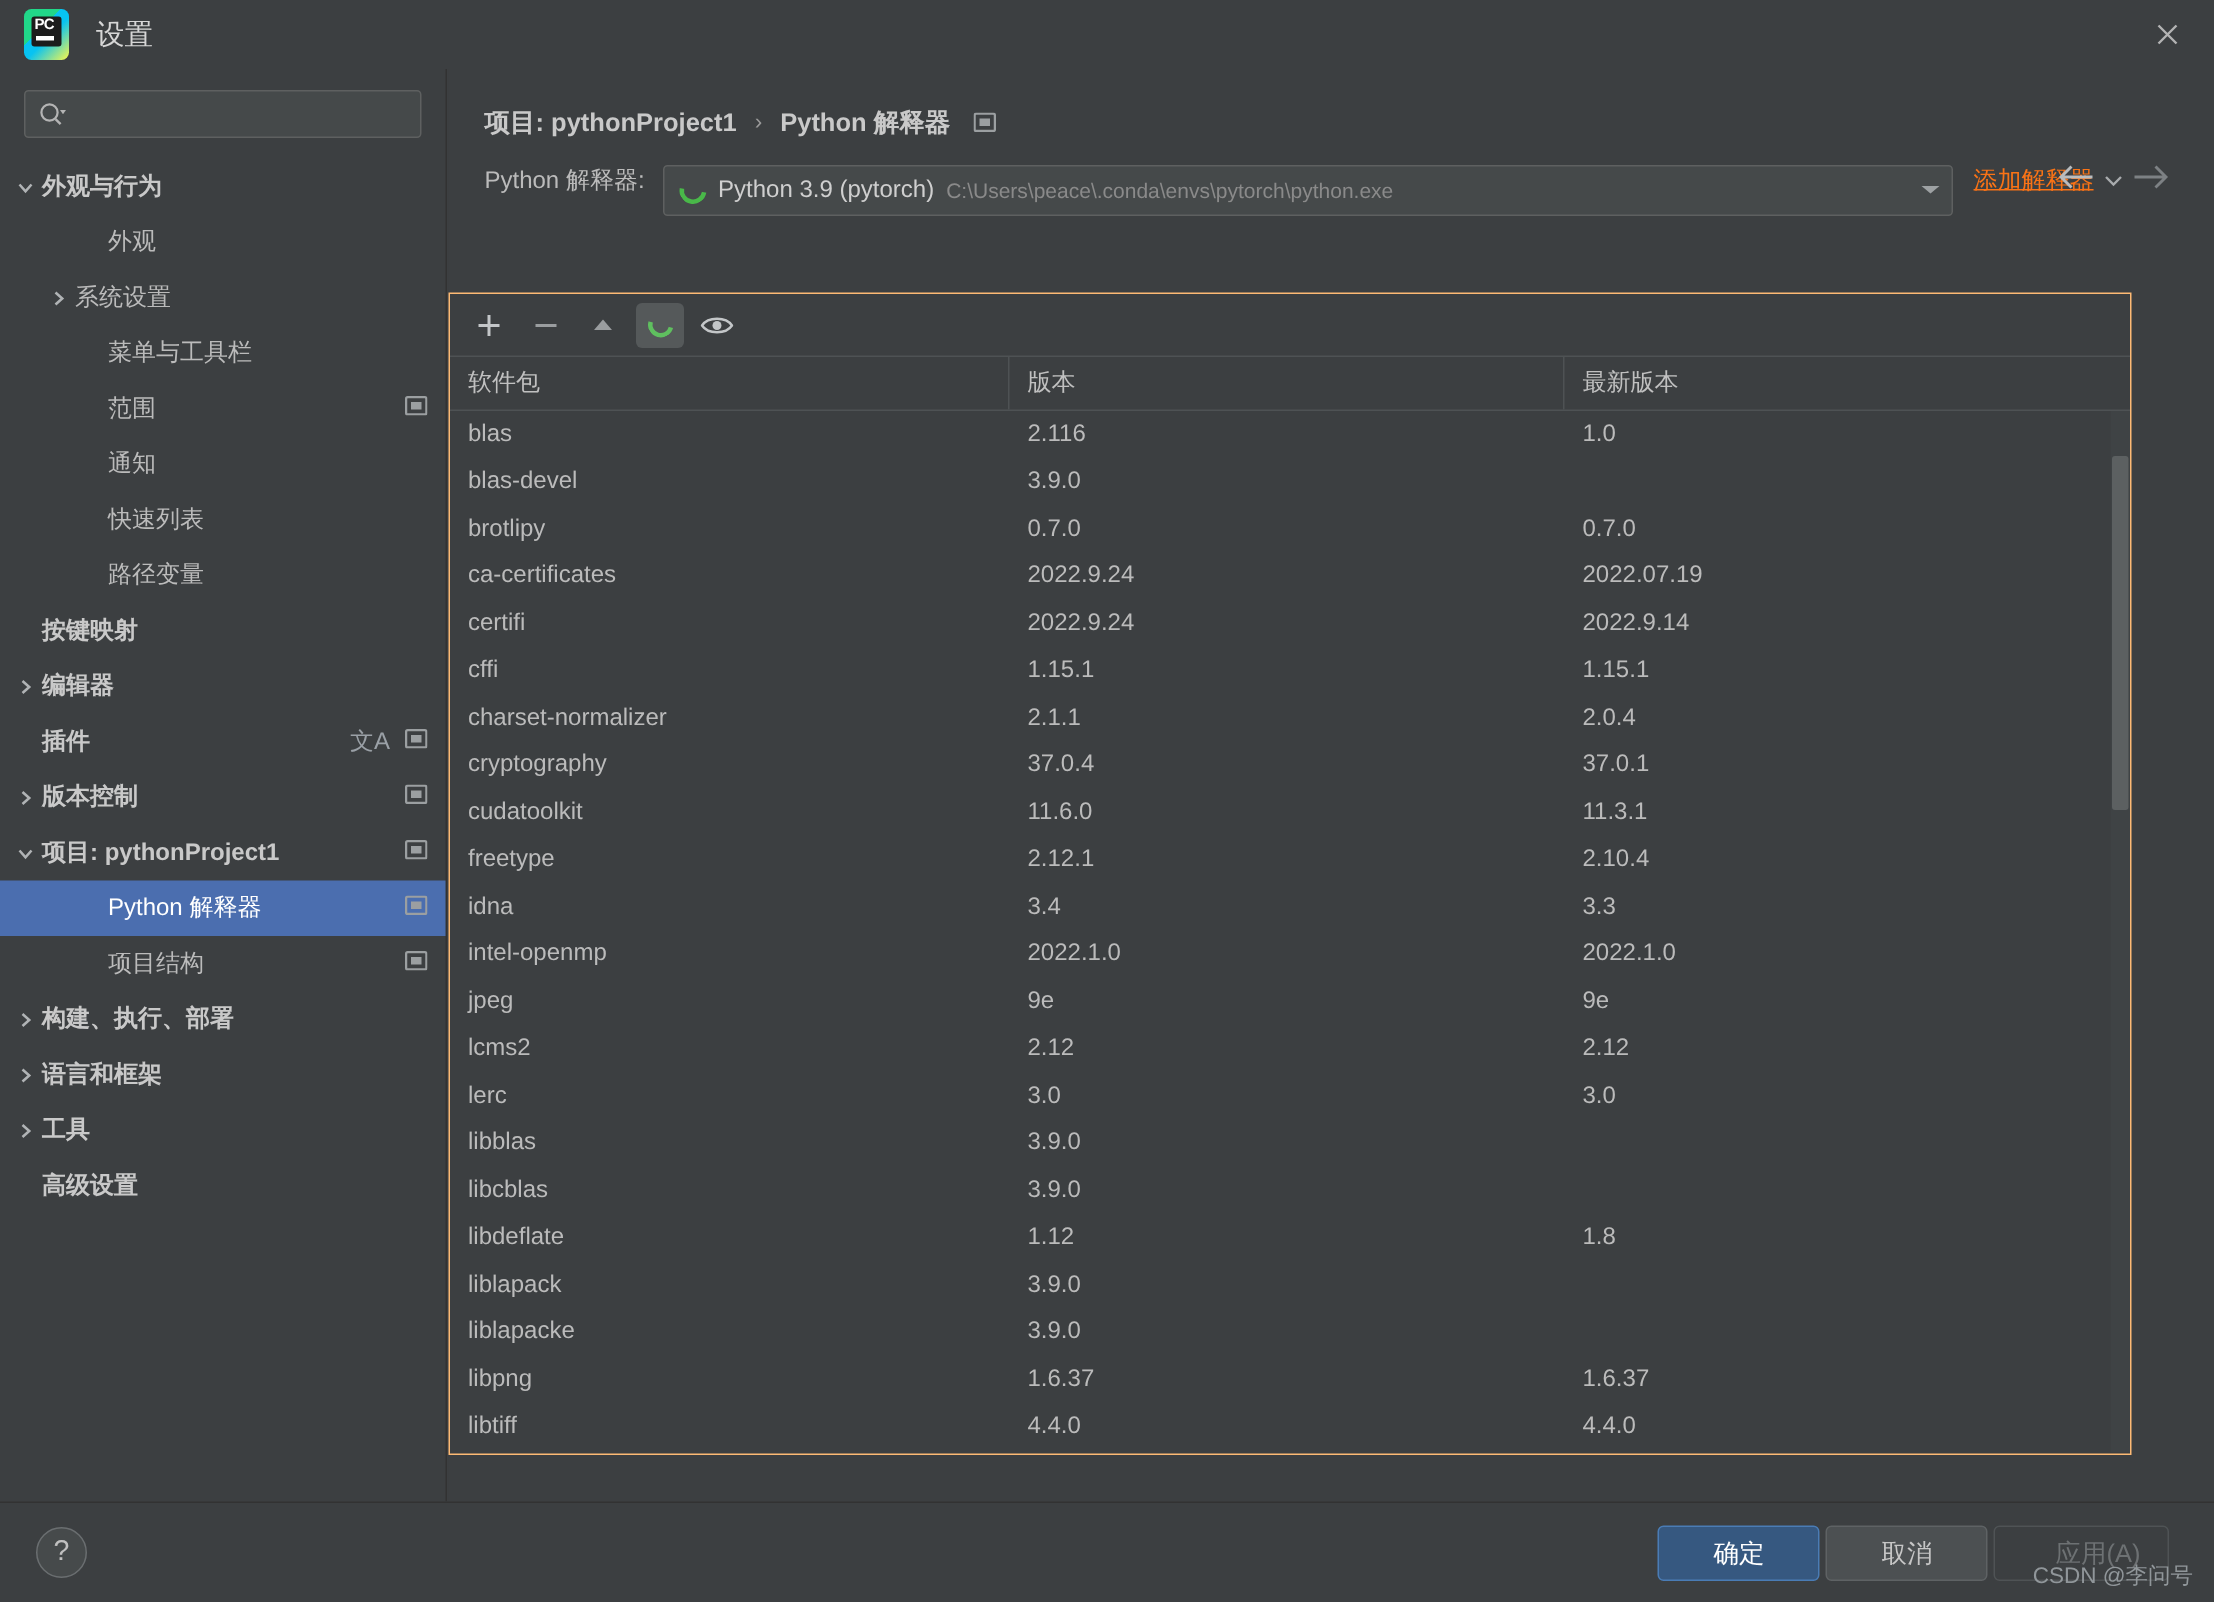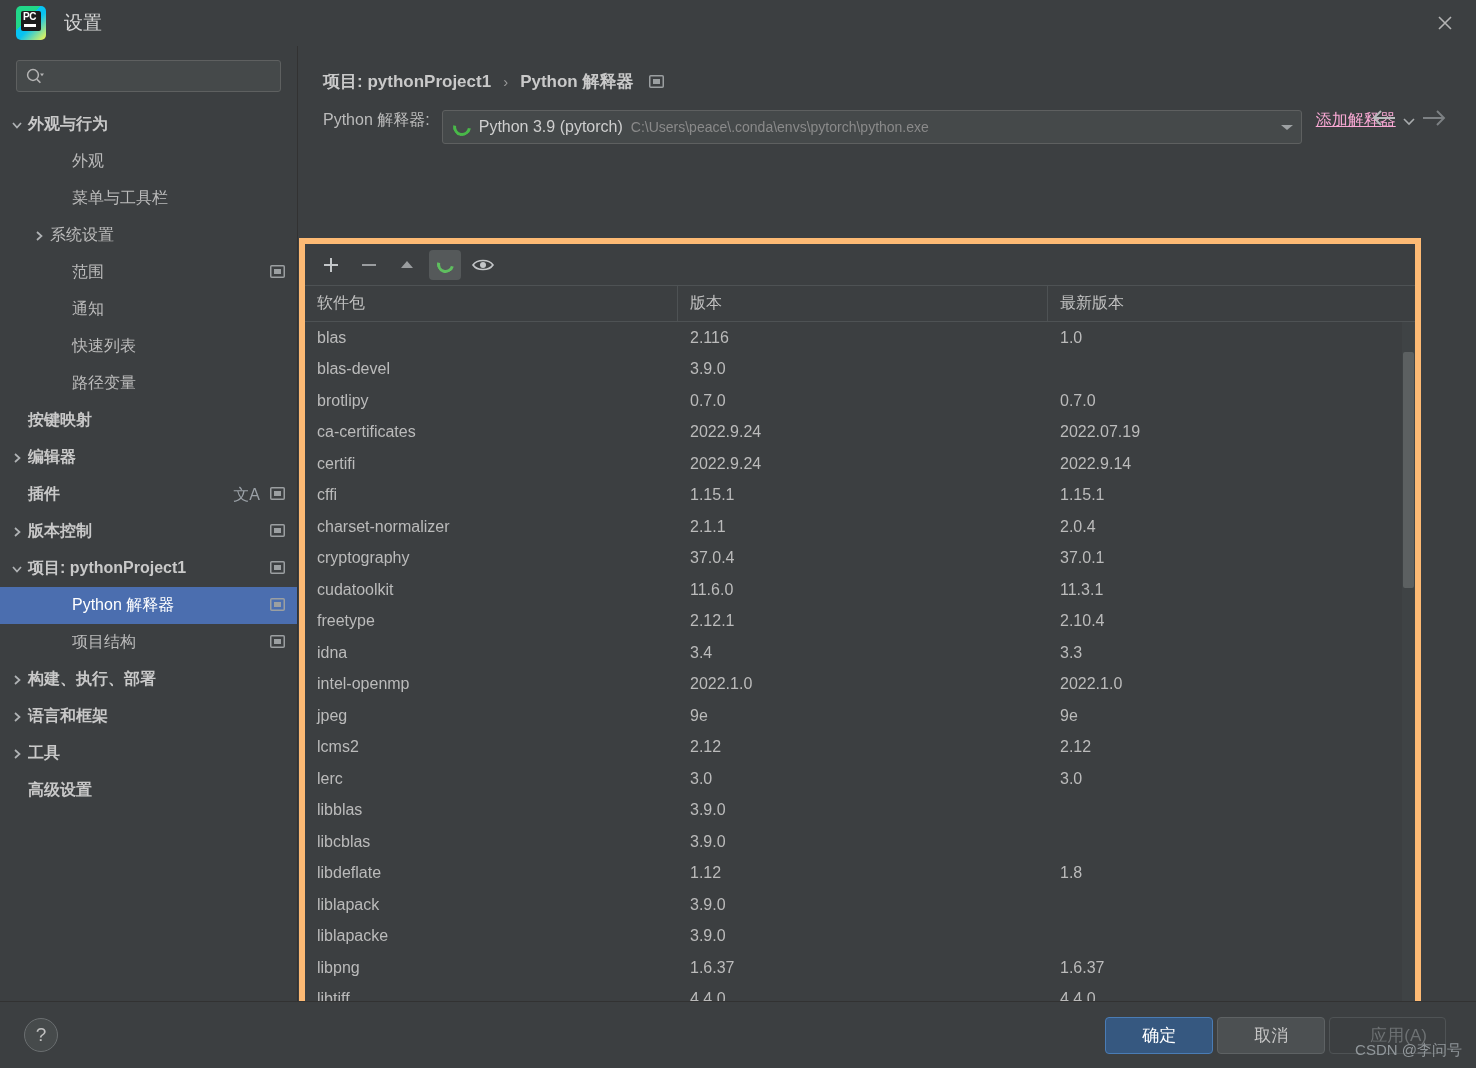--- a/index.html
+++ b/index.html
@@ -117,28 +117,28 @@
     border: 3px solid #49b849; border-right-color: transparent; border-top-color: transparent;
     transform: rotate(-35deg); flex: 0 0 18px; margin-right: 8px;
   }
   .combo .name { font-size: 16px; color: #cfcfcf; white-space: nowrap; }
   .combo .path { font-size: 14px; color: #8a8a8a; margin-left: 8px; white-space: nowrap; overflow: hidden; }
   .combo .caret { margin-left: auto; padding-left: 10px; }
   .add-interp {
     display: flex; align-items: center; margin-left: 14px; cursor: pointer;
   }
   .add-interp .txt {
-    font-size: 16px; color: #f9a8d4; text-decoration: underline;
+    font-size: 16px; color: #f97316; text-decoration: underline;
   }
   .add-interp .chev { margin-left: 6px; }
 
   
   .pkg-panel {
     position: absolute; left: 323px; top: 195px; width: 1122px; height: 775px;
-    border: 6px solid #fdba74; background: #3c3f41; margin-top: 43px;
+    border: 1px solid #fdba74; background: #3c3f41;
   }
   .pkg-toolbar {
     height: 42px; background: #3c3f41; display: flex; align-items: center;
     padding-left: 10px; gap: 6px; border-bottom: 1px solid #4e5254;
   }
   .tb-btn {
     width: 32px; height: 30px; display: flex; align-items: center; justify-content: center;
     border-radius: 4px; cursor: pointer;
   }
   .tb-btn.active { background: #55595a; }
@@ -245,33 +245,33 @@
         <span class="label">外观与行为</span>
         <span class="spacer"></span>
         <span class="mini-icons"></span>
       </div>
       <div class="tree-item lvl1">
         <span class="twisty"></span>
         <span class="label">外观</span>
         <span class="spacer"></span>
         <span class="mini-icons"></span>
       </div>
+      <div class="tree-item lvl1 has-twisty">
+        <span class="twisty">
+          <svg width="14" height="14" viewBox="0 0 14 14">
+            <path d="M5 3 L9.5 7 L5 11" stroke="#b0b3b5" stroke-width="1.7" fill="none"></path>
+          </svg>
+        </span>
+        <span class="label">系统设置</span>
+        <span class="spacer"></span>
+        <span class="mini-icons"></span>
+      </div>
       <div class="tree-item lvl1">
         <span class="twisty"></span>
         <span class="label">菜单与工具栏</span>
-        <span class="spacer"></span>
-        <span class="mini-icons"></span>
-      </div>
-      <div class="tree-item lvl1 has-twisty">
-        <span class="twisty">
-          <svg width="14" height="14" viewBox="0 0 14 14">
-            <path d="M5 3 L9.5 7 L5 11" stroke="#b0b3b5" stroke-width="1.7" fill="none"></path>
-          </svg>
-        </span>
-        <span class="label">系统设置</span>
         <span class="spacer"></span>
         <span class="mini-icons"></span>
       </div>
       <div class="tree-item lvl1">
         <span class="twisty"></span>
         <span class="label">范围</span>
         <span class="spacer"></span>
         <span class="mini-icons">
           <span class="screen-icon"><svg width="15" height="13" viewBox="0 0 15 13">
               <rect x="0.75" y="0.75" width="13.5" height="11.5" rx="1" stroke="#9b9fa1" stroke-width="1.5" fill="none"></rect>

